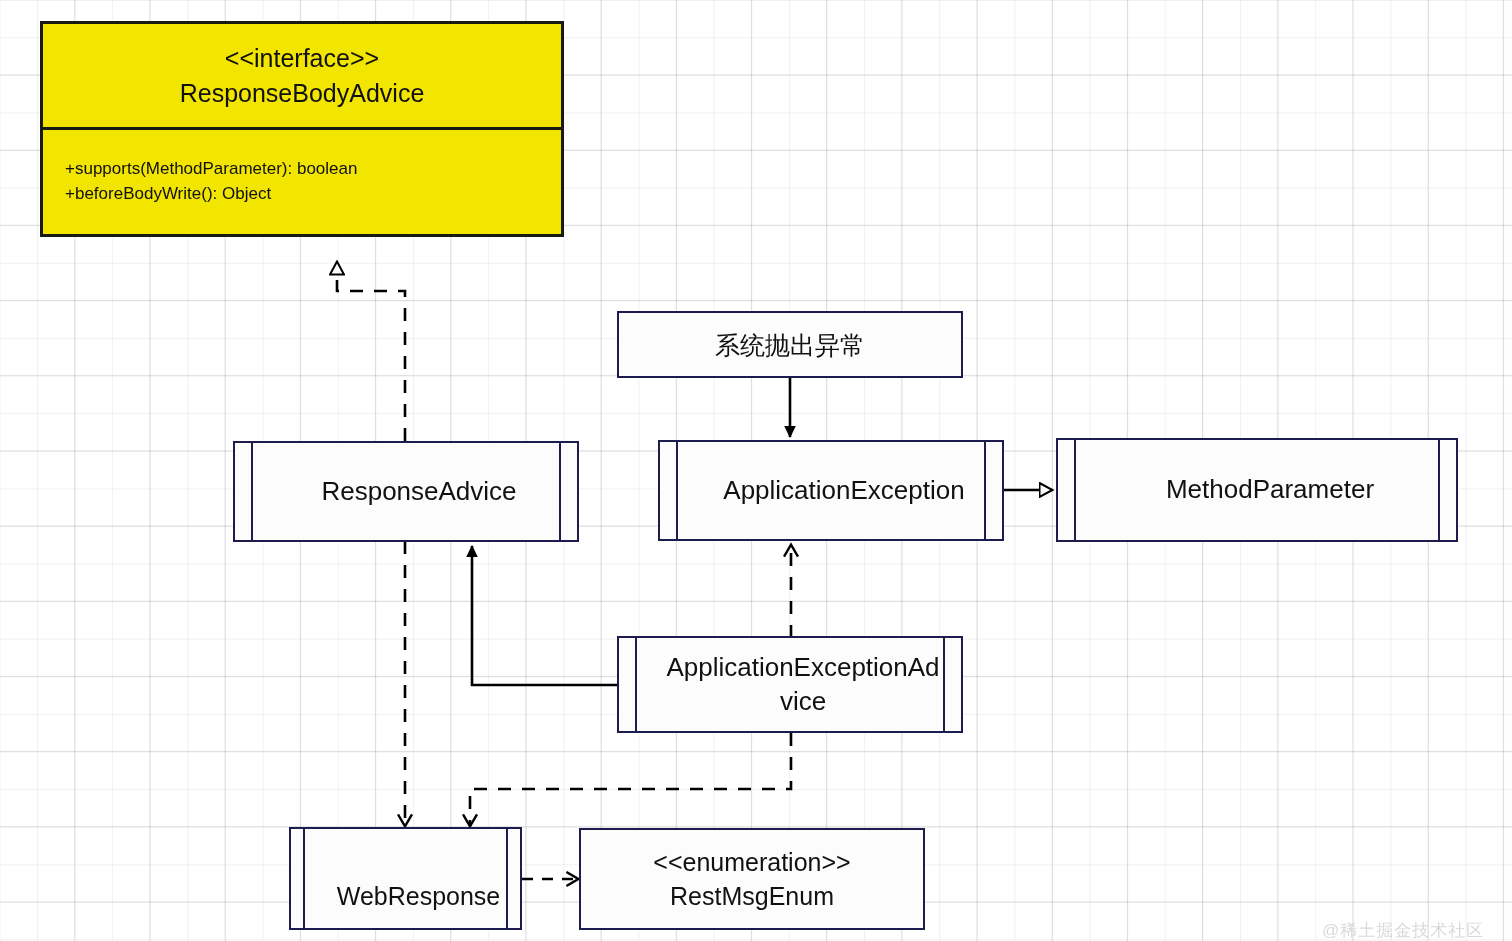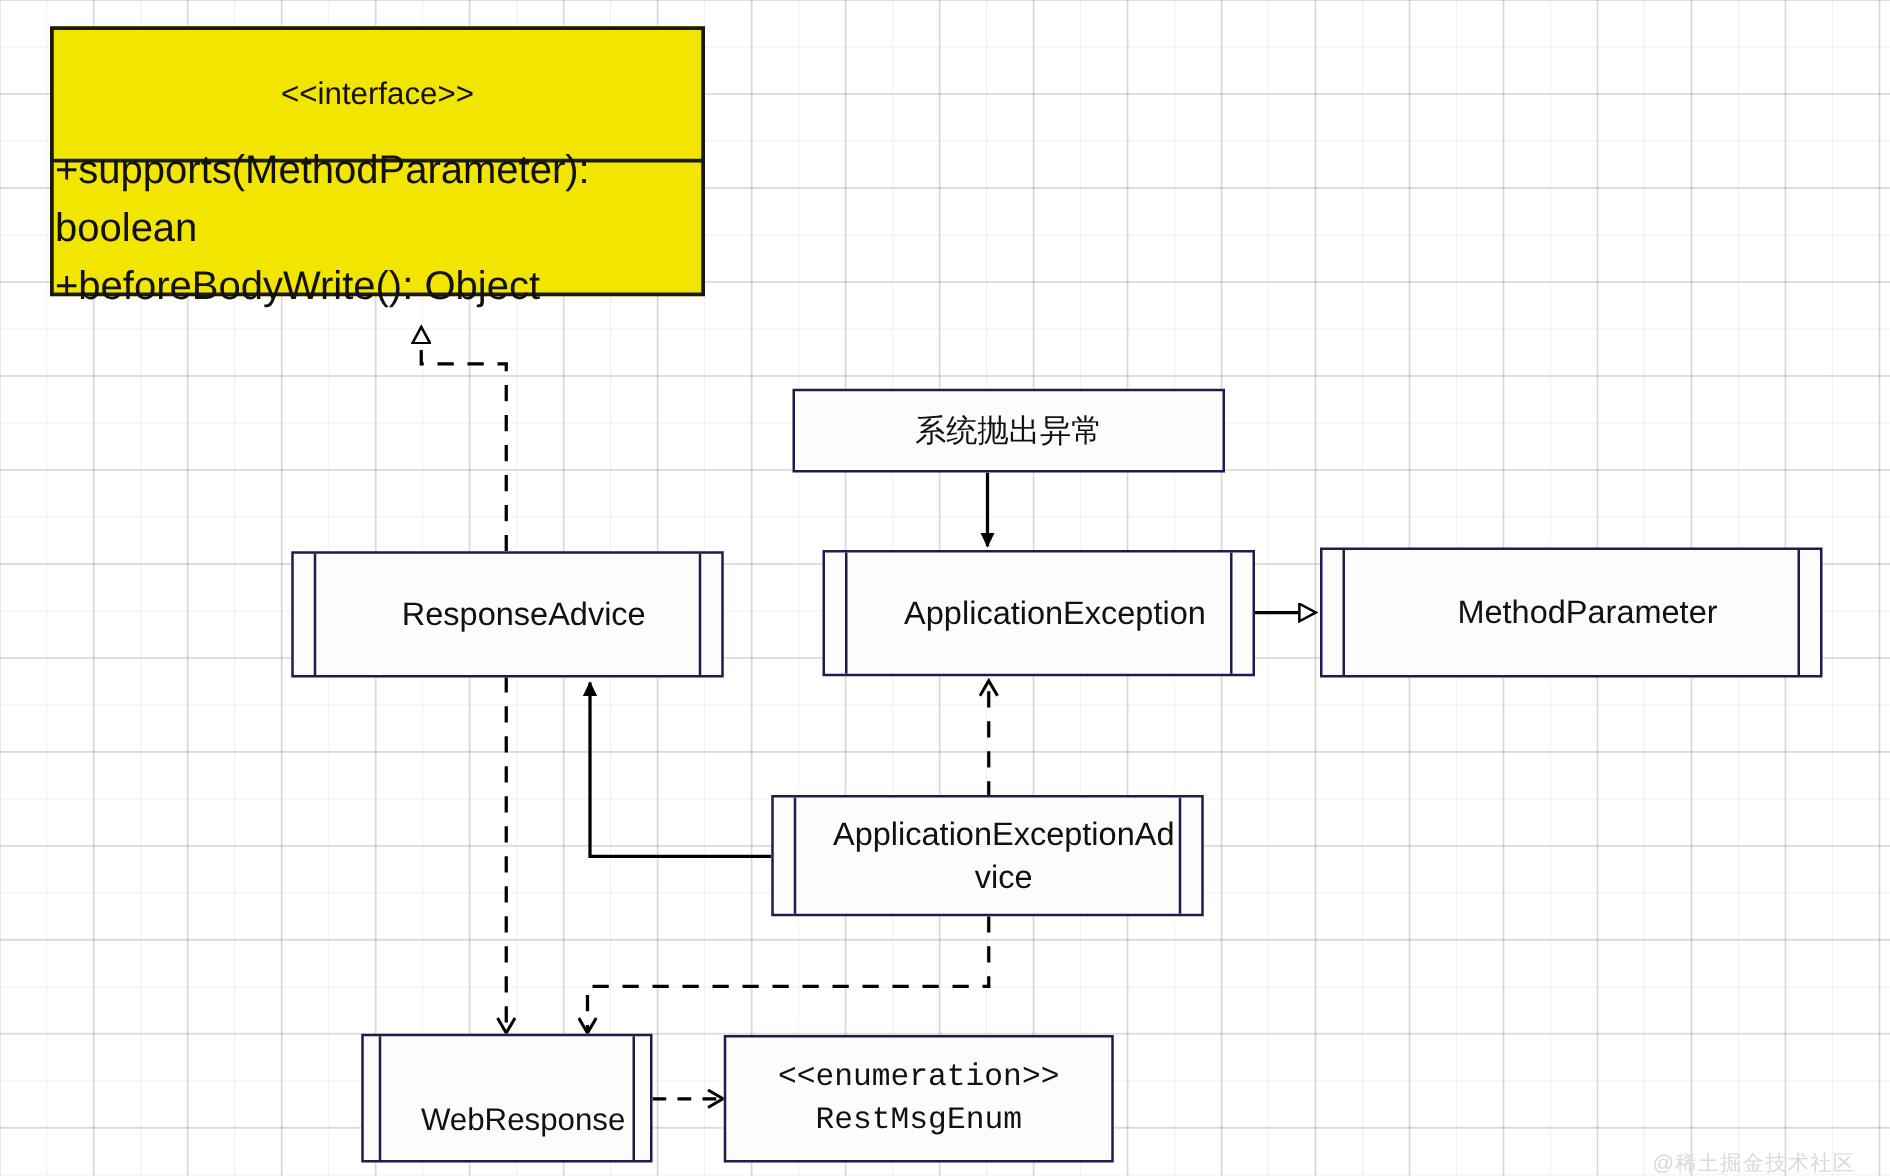--- a/index.html
+++ b/index.html
@@ -31,21 +31,21 @@
   }
   .iface-title{
     position:absolute;left:0;right:0;top:0;height:103px;
     display:flex;flex-direction:column;align-items:center;justify-content:center;
     color:#111;font-size:25px;line-height:1.40;
   }
   .iface-sep{position:absolute;left:-3px;right:-3px;top:103px;height:3px;background:#1a1a14;}
   .iface-ops{
     position:absolute;left:0;right:0;top:106px;bottom:0;
     display:flex;flex-direction:column;justify-content:center;
-    padding-left:1px;color:#111;font-size:32px;line-height:1.46;
+    padding-left:22px;color:#111;font-size:17px;line-height:1.46;
   }
 
   
   .cls{
     background:#FCFCFD;
     border:2.2px solid #1c1c4e;
     display:flex;align-items:center;justify-content:center;
     color:#111;text-align:center;padding-left:26px;
   }
   .cls .bar-l,.cls .bar-r{
@@ -127,29 +127,30 @@
 
      RestMsgEnum (dashed, open arrow) --&gt;
     <g>
       <path d="M522,879 L578,879" fill="none" stroke="#000000" stroke-width="2.6" stroke-dasharray="11,9" marker-end="url(#openArrow)"></path>
     </g>
   </svg>
 
   <div class="node iface" style="left:40px;top:21px;width:524px;height:216px;">
     <div class="iface-title">
       <div>&lt;&lt;interface&gt;&gt;</div>
+      <div>ResponseBodyAdvice</div>
     </div>
     <div class="iface-sep"></div>
     <div class="iface-ops">
       <div>+supports(MethodParameter): boolean</div>
       <div>+beforeBodyWrite(): Object</div>
     </div>
   </div>
 
-  <div class="node plain" style="left:617px;top:311px;width:346px;height:67px;margin-left:17px;">
+  <div class="node plain" style="left:617px;top:311px;width:346px;height:67px;">
     <span class="lbl">系统抛出异常</span>
   </div>
 
   <div class="node cls" style="left:233px;top:441px;width:346px;height:101px;">
     <span class="bar-l"></span>
     <span class="bar-r"></span>
     <span class="lbl">ResponseAdvice</span>
   </div>
 
   <div class="node cls" style="left:617px;top:440px;width:346px;height:101px;margin-left:41px;">
@@ -172,20 +173,20 @@
       <span>vice</span>
     </span>
   </div>
 
   <div class="node cls small" style="left:289px;top:827px;width:233px;height:103px;">
     <span class="bar-l" style="left:12px;"></span>
     <span class="bar-r" style="right:12px;"></span>
     <span class="lbl" style="padding:0 16px;margin-top:35px;">WebResponse</span>
   </div>
 
-  <div class="node plain" style="left:579px;top:828px;width:312px;height:102px;flex-direction:column;font-family:Liberation Mono, monospace;">
+  <div class="node plain" style="left:579px;top:828px;width:346px;height:102px;flex-direction:column;">
     <span class="lbl">&lt;&lt;enumeration&gt;&gt;</span>
     <span class="lbl">RestMsgEnum</span>
   </div>
 
   <div class="watermark" style="left:1322px;top:871px;">@稀土掘金技术社区</div>
 
 </div>
 
 </body></html>

